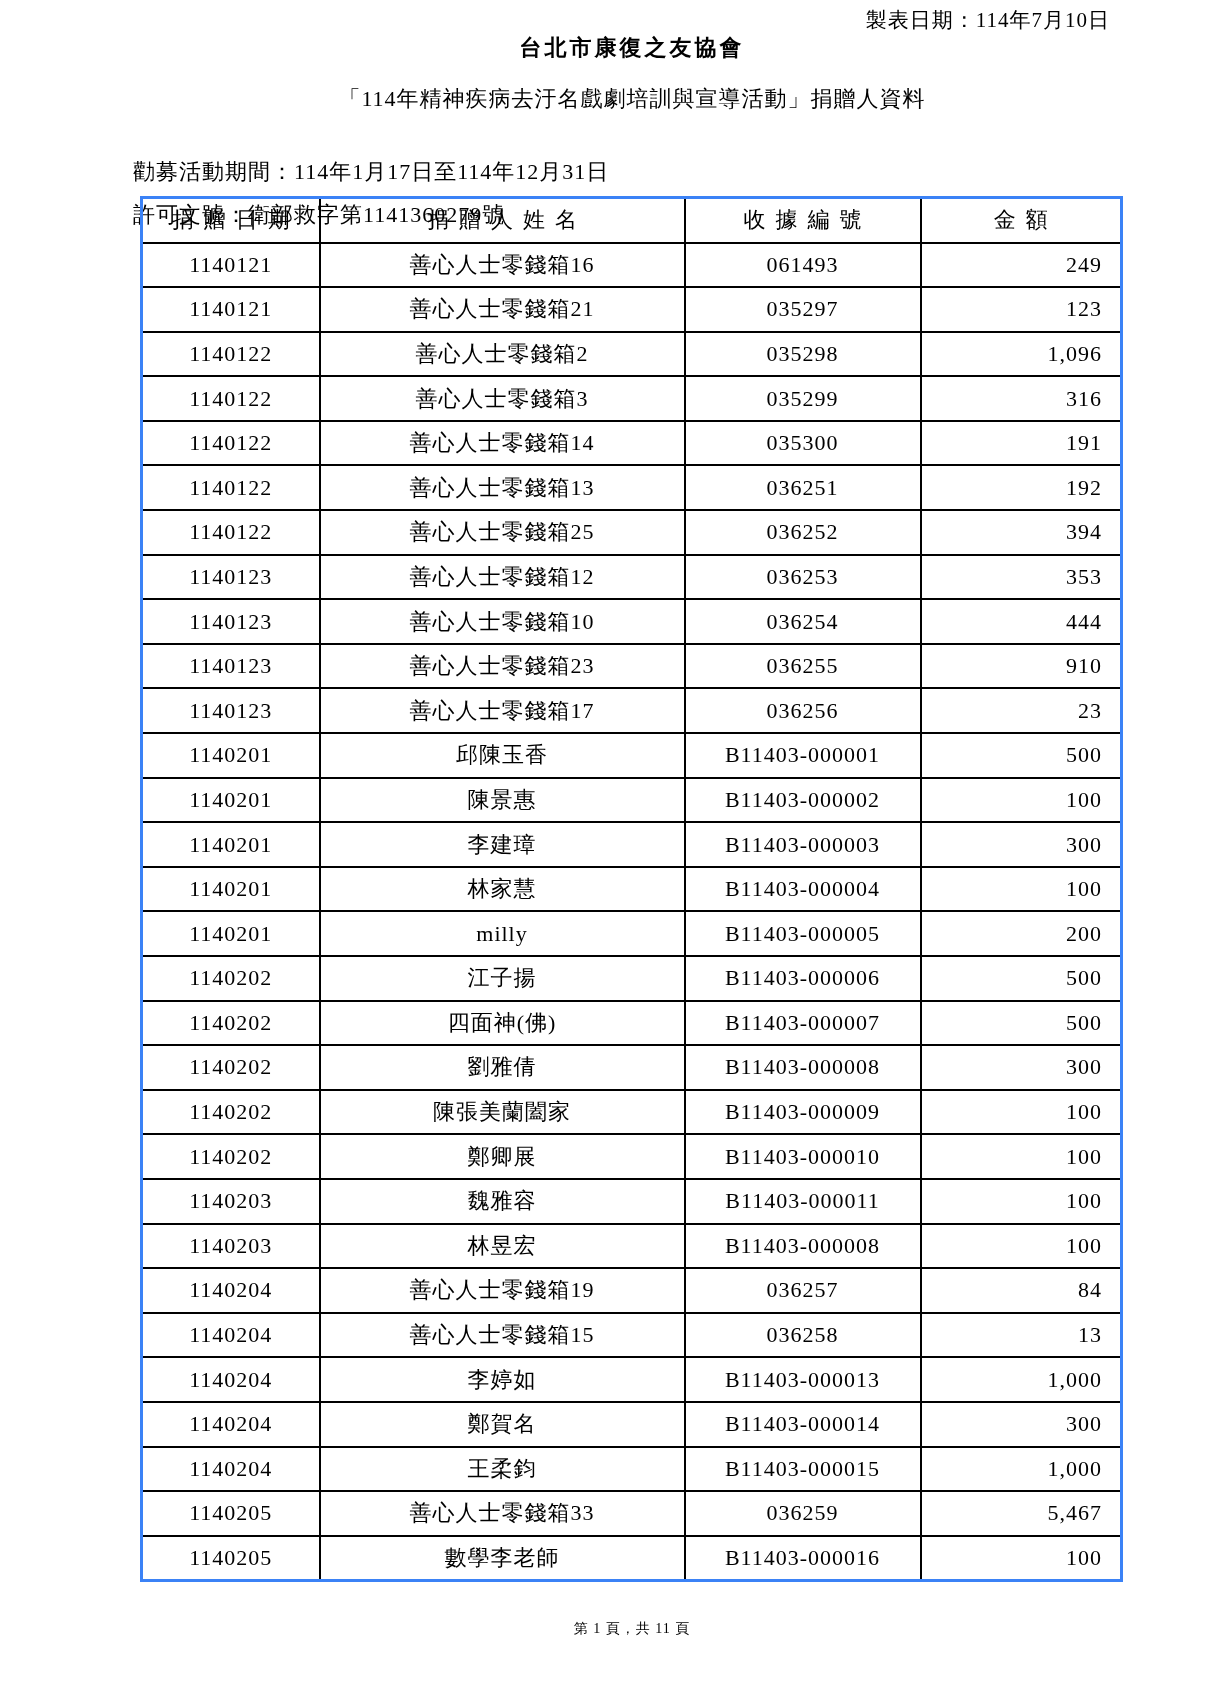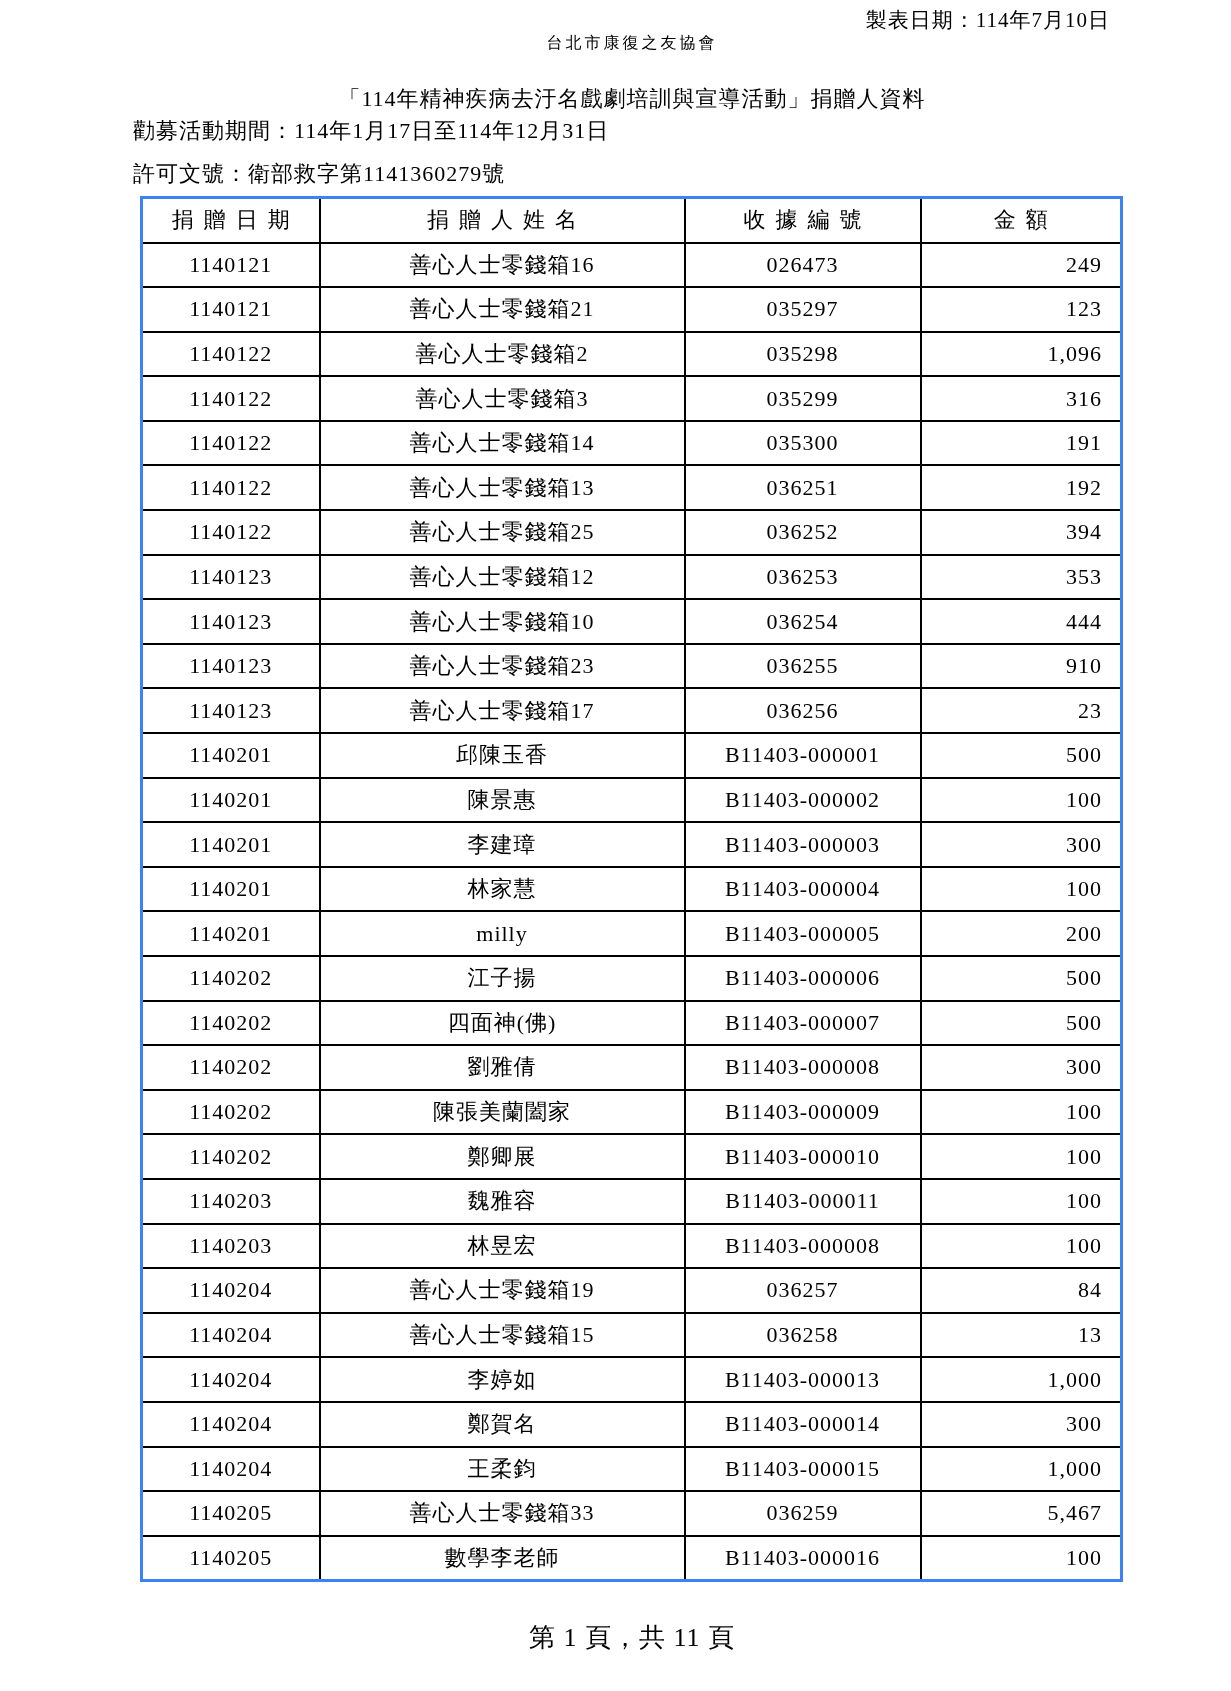--- a/index.html
+++ b/index.html
@@ -28,34 +28,36 @@
     }
     .centered-block {
       position: absolute;
       left: 142px;
       width: 980px;
       text-align: center;
       white-space: nowrap;
     }
     .org-name {
       top: 33px;
-      font-size: 16px;
+      font-size: 22px;
       letter-spacing: 3px;
+      font-weight: bold;
     }
     .doc-title {
       top: 84px;
       font-size: 22px;
       letter-spacing: 1px;
     }
     .info-line {
       position: absolute;
       left: 133px;
       font-size: 22px;
       letter-spacing: 1px;
       white-space: nowrap;
+      margin-top: 41px;
     }
     .campaign-period { top: 116px; }
     .permit-number { top: 159px; }
     table.donation-table {
       position: absolute;
       left: 140px;
       top: 196px;
       width: 980px;
       border-collapse: collapse;
       table-layout: fixed;
@@ -80,21 +82,21 @@
       letter-spacing: 1px;
       overflow: hidden;
       white-space: nowrap;
     }
     table.donation-table td.amount {
       text-align: right;
       padding-right: 18px;
     }
     .page-footer {
       top: 1620px;
-      font-size: 26px;
+      font-size: 14px;
       letter-spacing: 1px;
     }
   </style>
 </head>
 <body>
 
 <div class="page">
 
   <div class="print-date">製表日期：114年7月10日</div>
 
@@ -119,21 +121,21 @@
         <th>捐贈人姓名</th>
         <th>收據編號</th>
         <th>金額</th>
       </tr>
     </thead>
     <tbody id="table-body">
 
     <tr>
           <td>1140121</td>
           <td>善心人士零錢箱16</td>
-          <td>026473</td>
+          <td>061493</td>
           <td class="amount">249</td>
         </tr>
         <tr>
           <td>1140121</td>
           <td>善心人士零錢箱21</td>
           <td>035297</td>
           <td class="amount">123</td>
         </tr>
         <tr>
           <td>1140122</td>

